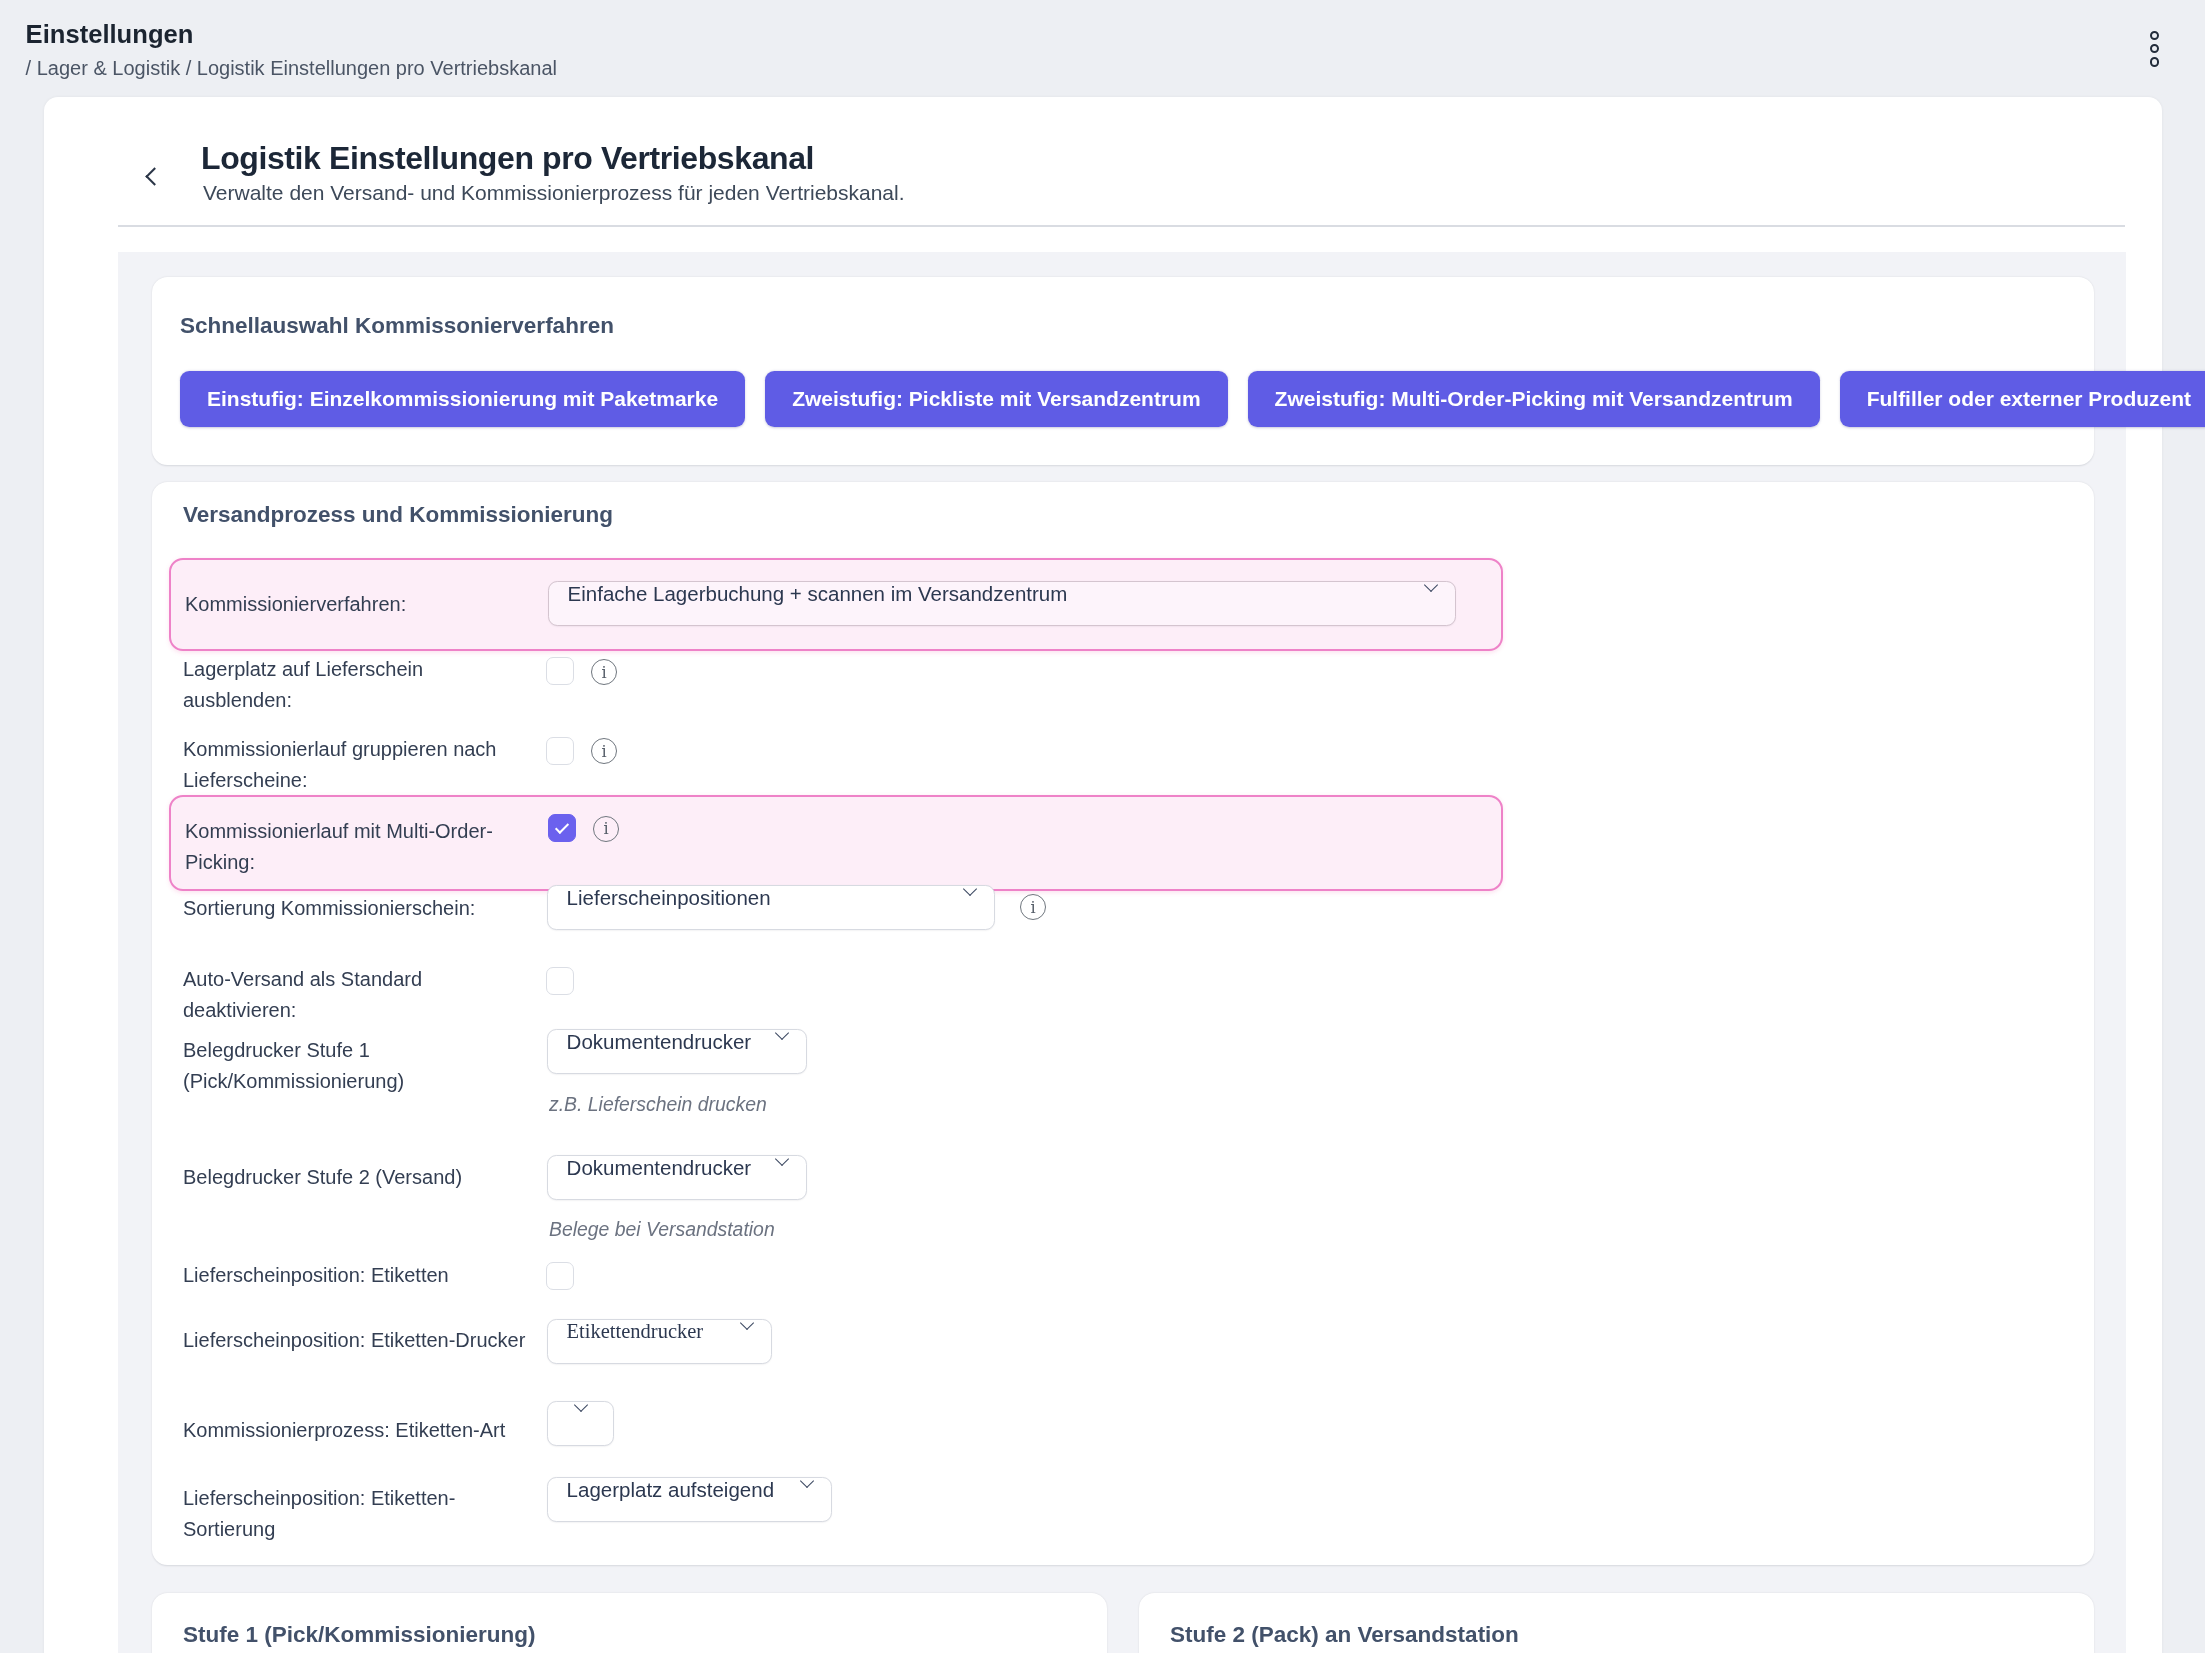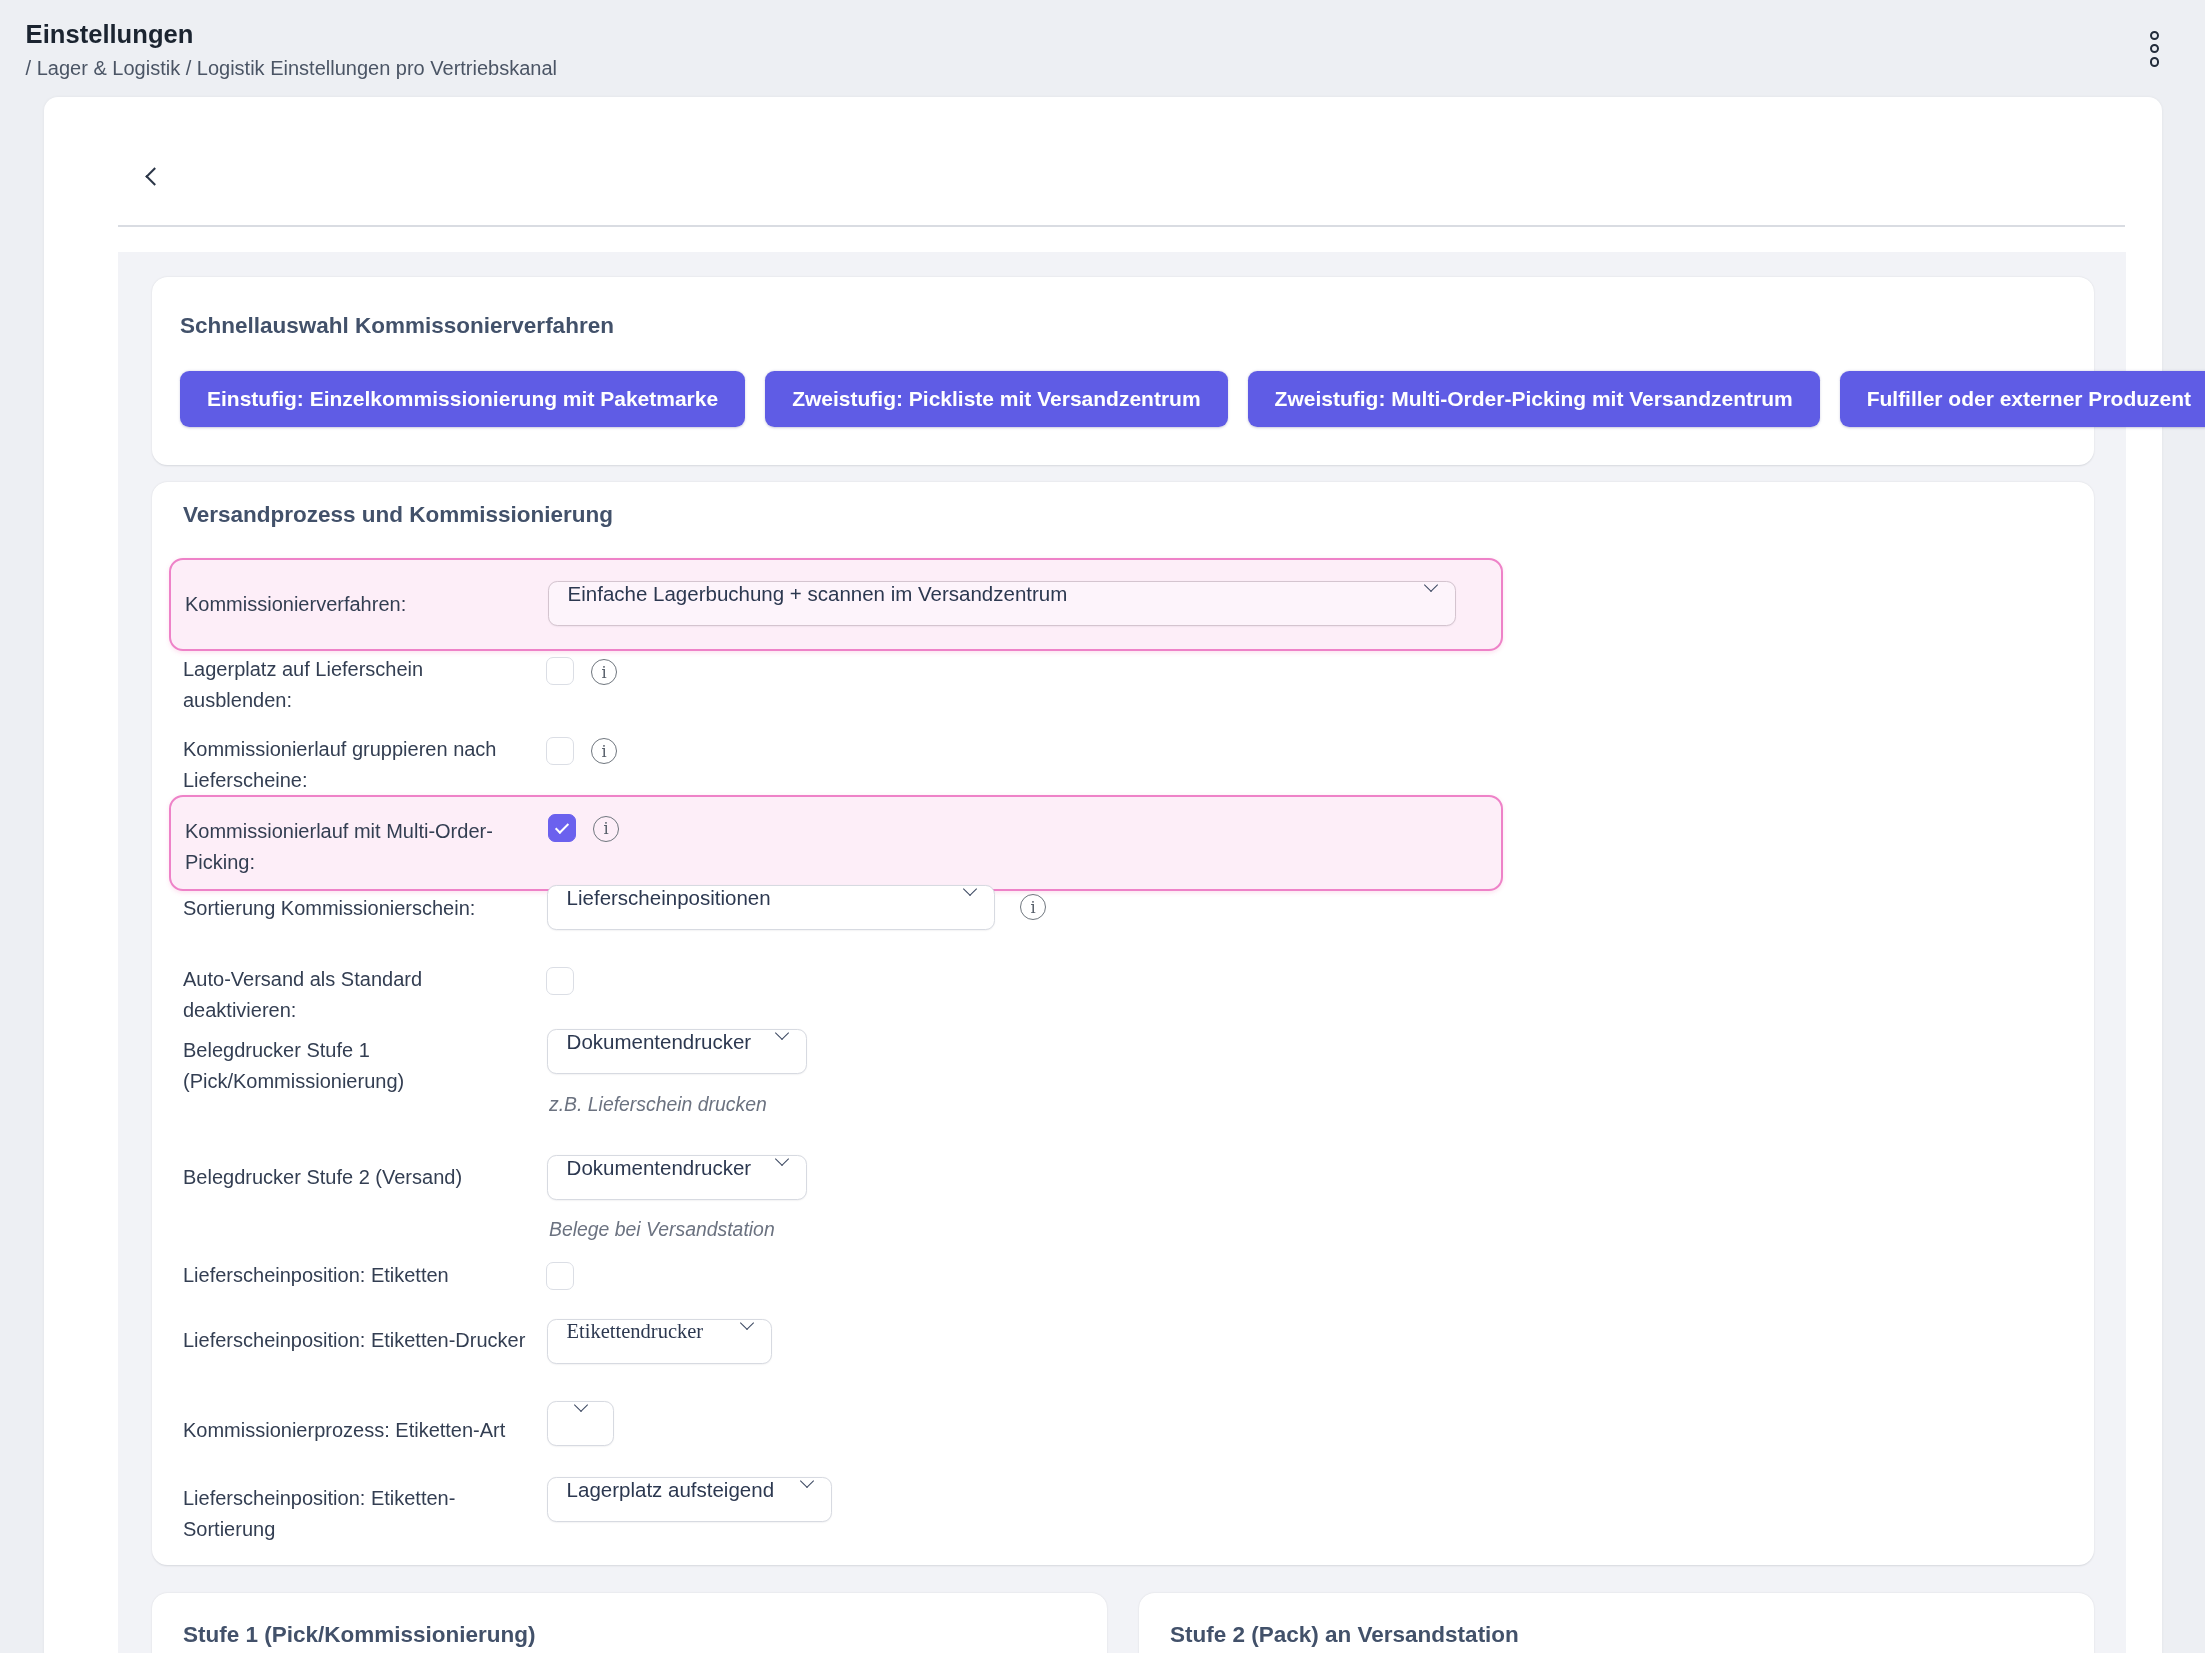--- a/index.html
+++ b/index.html
@@ -92,20 +92,22 @@
   <div class="dot"></div>
   <div class="dot"></div>
   <div class="dot"></div>
 </div>
 
 <div class="abs main-card">
 
   <div class="abs back-btn">
     <span class="chev-left"></span>
   </div>
+  <div class="abs page-title">Logistik Einstellungen pro Vertriebskanal</div>
+  <div class="abs page-subtitle">Verwalte den Versand- und Kommissionierprozess für jeden Vertriebskanal.</div>
   <div class="abs divider"></div>
 
   <div class="abs panel">
 
     <div class="sub-card card-quick">
       <div class="abs section-heading" style="left:28px; top:36px;">Schnellauswahl Kommissonierverfahren</div>
       <div class="abs btn-row">
         <button class="qbtn">Einstufig: Einzelkommissionierung mit Paketmarke</button>
         <button class="qbtn">Zweistufig: Pickliste mit Versandzentrum</button>
         <button class="qbtn">Zweistufig: Multi-Order-Picking mit Versandzentrum</button>

